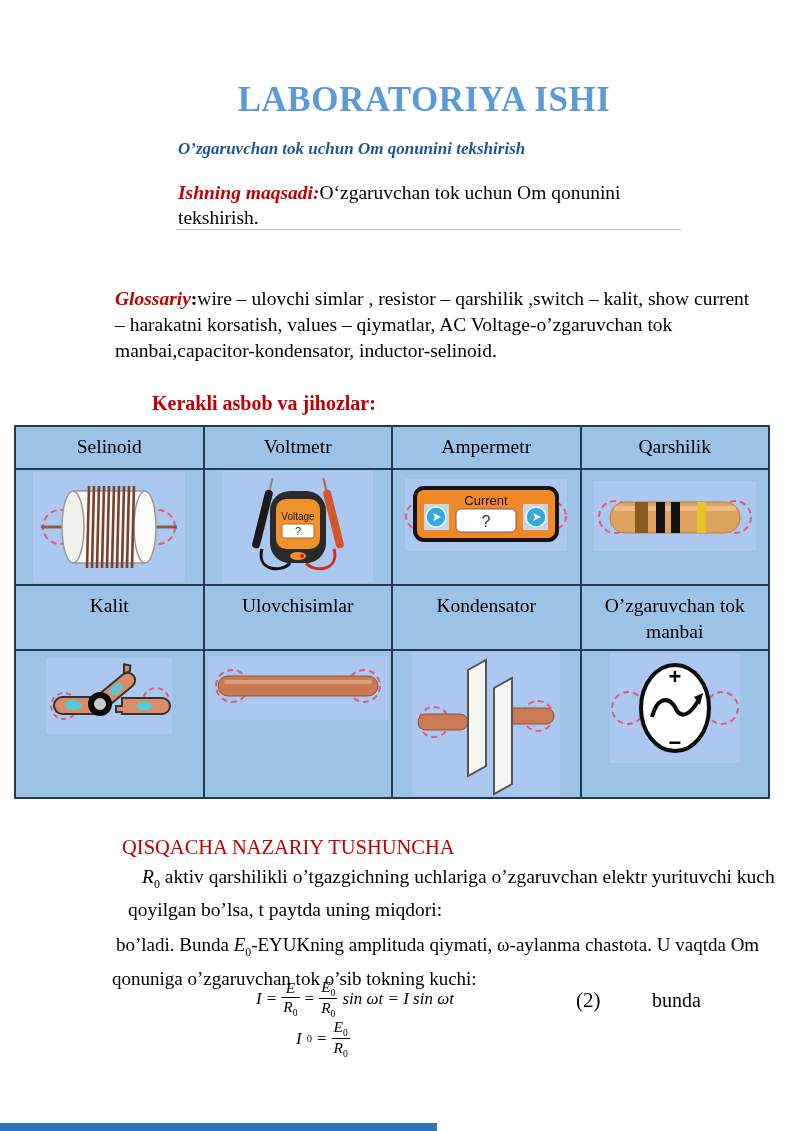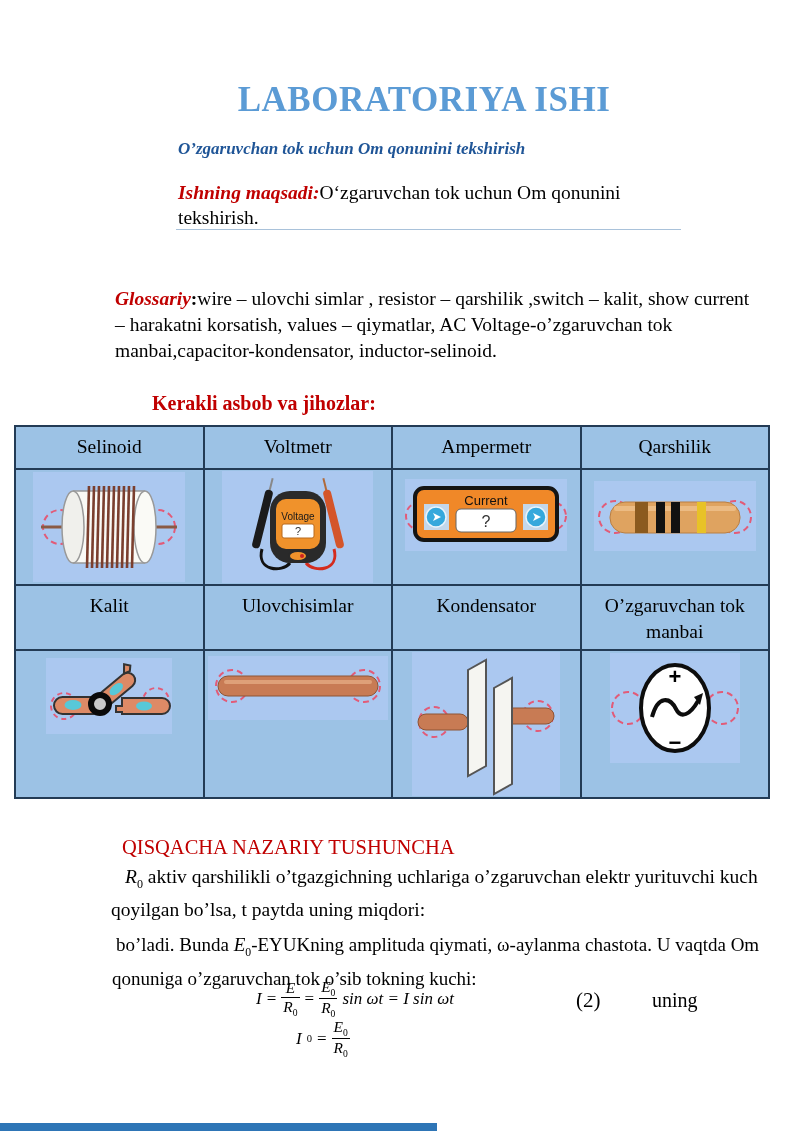--- a/index.html
+++ b/index.html
@@ -31,21 +31,21 @@
   .bx-selinoid{width:152px;height:110px;margin-top:2px;}
   .bx-voltmetr{width:151px;height:112px;margin-top:1px;}
   .bx-ampermetr{width:162px;height:72px;margin-top:9px;}
   .bx-qarshilik{width:162px;height:70px;margin-top:11px;}
   .bx-kalit{width:126px;height:76px;margin-top:7px;}
   .bx-ulovchi{width:180px;height:64px;margin-top:5px;}
   .bx-kondensator{width:148px;height:144px;margin-top:1px;}
   .bx-ac{width:130px;height:110px;margin-top:2px;}
 
   .theory-heading{position:absolute;top:836px;left:122px;margin:0;font-size:20.5px;font-weight:normal;color:var(--red);}
-  .p1{position:absolute;top:864px;left:111px;width:668px;margin:0;font-size:19.5px;line-height:26px;text-indent:14px;}
+  .p1{position:absolute;top:864px;left:128px;width:668px;margin:0;font-size:19.5px;line-height:26px;text-indent:14px;}
   .p2{position:absolute;top:932px;left:112px;width:652px;margin:0;font-size:19px;line-height:26px;text-indent:4px;}
   .theory-p i, .formula i{font-style:italic;}
   sub{font-size:.62em;}
 
   .f1-row{position:absolute;top:910px;left:0;width:800px;height:26px;}
   .f1-formula{position:absolute;left:298px;top:2px;font-size:17px;}
   .f1-no{position:absolute;left:616px;top:0;font-size:20px;}
 
   .formula{display:inline-flex;align-items:center;gap:5px;font-size:17px;}
   .frac{display:inline-flex;flex-direction:column;align-items:center;line-height:1.15;font-size:15.5px;}
@@ -251,21 +251,21 @@
         <span class="den"><i>R</i><sub>0</sub></span>
       </span>
       <span>=</span>
       <span class="frac">
         <span class="num"><i>E</i><sub>0</sub></span>
         <span class="den"><i>R</i><sub>0</sub></span>
       </span>
       <i>sin ωt = I sin ωt</i>
     </span>
     <span class="f2-no">(2)</span>
-    <span class="f2-bunda">uning</span>
+    <span class="f2-bunda">bunda</span>
   </div>
 
   <div class="f3-row">
     <span class="formula f3-formula">
       <i>I</i>
         <sub>0</sub>
       <span>=</span>
       <span class="frac">
         <span class="num"><i>E</i><sub>0</sub></span>
         <span class="den"><i>R</i><sub>0</sub></span>

